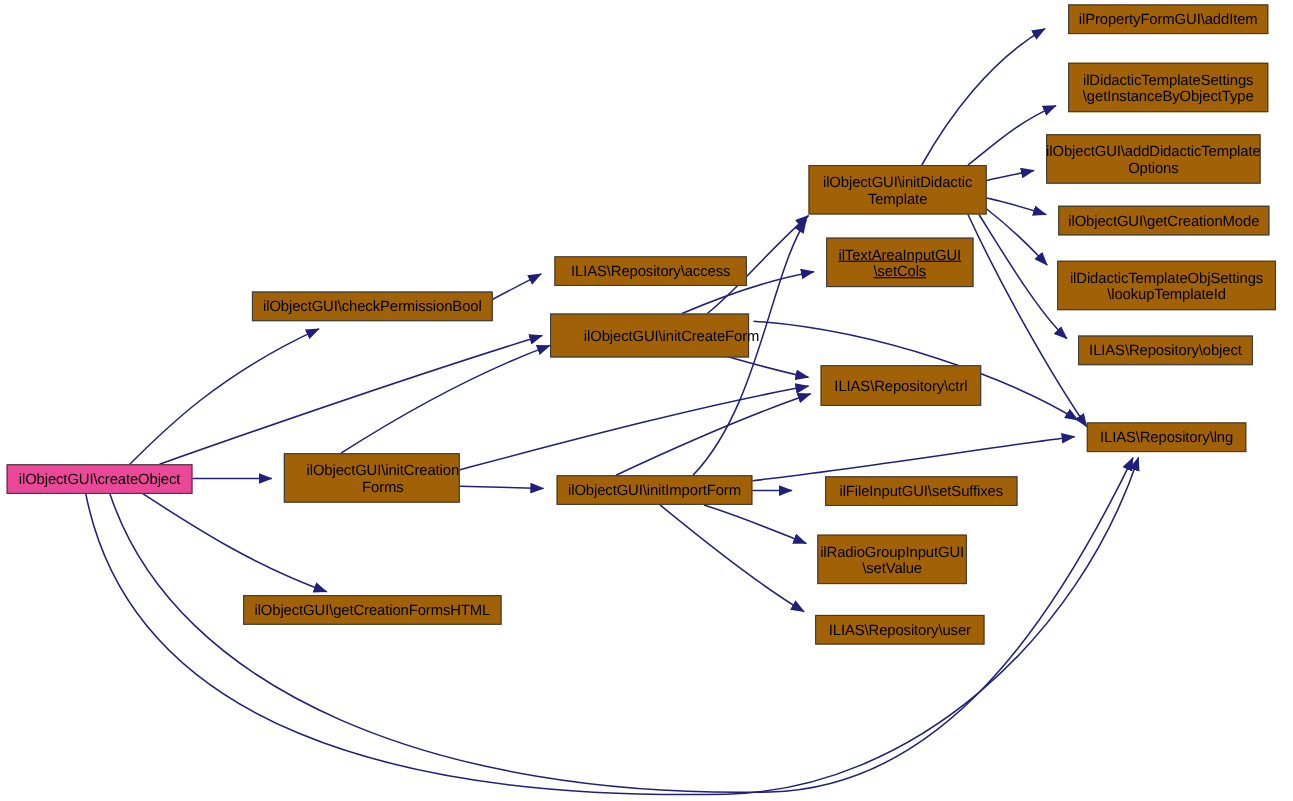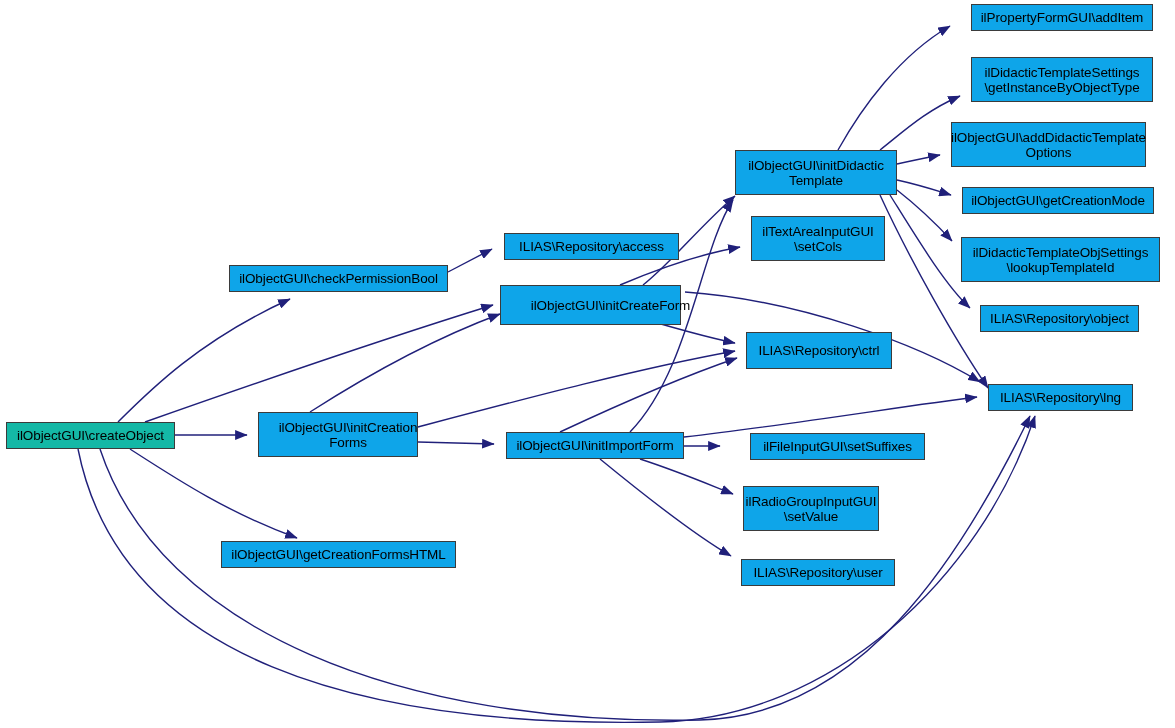--- a/index.html
+++ b/index.html
@@ -20,34 +20,34 @@
     left: 0;
     top: 0;
     width: 1175px;
     height: 728px;
     pointer-events: none;
   }
   .gnode {
     position: absolute;
     box-sizing: border-box;
     border: 1px solid #3b3b3b;
-    background: #0ea5e9;
+    background: #a16207;
     color: #000000;
     font-size: 13.5px;
     line-height: 15px;
     display: flex;
     align-items: center;
     justify-content: center;
     text-align: center;
     white-space: pre-line;
     letter-spacing: -0.1px;
     z-index: 5;
   }
   .gnode.highlight {
-    background: #14b8a6;
+    background: #ec4899;
     border: 1px solid #3b3b3b;
   }
   .gnode span {
     display: block;
     padding: 0 4px;
   }
 </style>
 </head>
 <body>
 
@@ -92,21 +92,21 @@
       <div class="gnode highlight" style="left: 6px; top: 422px; width: 169px; height: 27px;"><span>ilObjectGUI\createObject</span></div>
       <div class="gnode" style="left: 229px; top: 265px; width: 219px; height: 27px;"><span>ilObjectGUI\checkPermissionBool</span></div>
       <div class="gnode" style="left: 258px; top: 412px; width: 160px; height: 45px; padding-left: 20px;"><span>ilObjectGUI\initCreation
 Forms</span></div>
       <div class="gnode" style="left: 221px; top: 541px; width: 235px; height: 27px;"><span>ilObjectGUI\getCreationFormsHTML</span></div>
       <div class="gnode" style="left: 504px; top: 233px; width: 175px; height: 27px;"><span>ILIAS\Repository\access</span></div>
       <div class="gnode" style="left: 500px; top: 285px; width: 181px; height: 40px; padding-left: 40px;"><span>ilObjectGUI\initCreateForm</span></div>
       <div class="gnode" style="left: 506px; top: 432px; width: 178px; height: 27px;"><span>ilObjectGUI\initImportForm</span></div>
       <div class="gnode" style="left: 735px; top: 150px; width: 162px; height: 45px;"><span>ilObjectGUI\initDidactic
 Template</span></div>
-      <div class="gnode" style="left: 751px; top: 216px; width: 134px; height: 45px;"><span>ilTextAreaInputGUI
+      <div class="gnode" style="left: 751px; top: 216px; width: 134px; height: 45px; text-decoration: underline;"><span>ilTextAreaInputGUI
 \setCols</span></div>
       <div class="gnode" style="left: 746px; top: 332px; width: 146px; height: 37px;"><span>ILIAS\Repository\ctrl</span></div>
       <div class="gnode" style="left: 750px; top: 433px; width: 175px; height: 27px;"><span>ilFileInputGUI\setSuffixes</span></div>
       <div class="gnode" style="left: 743px; top: 486px; width: 136px; height: 45px;"><span>ilRadioGroupInputGUI
 \setValue</span></div>
       <div class="gnode" style="left: 741px; top: 559px; width: 154px; height: 27px;"><span>ILIAS\Repository\user</span></div>
       <div class="gnode" style="left: 971px; top: 4px; width: 182px; height: 27px;"><span>ilPropertyFormGUI\addItem</span></div>
       <div class="gnode" style="left: 971px; top: 57px; width: 182px; height: 45px;"><span>ilDidacticTemplateSettings
 \getInstanceByObjectType</span></div>
       <div class="gnode" style="left: 951px; top: 122px; width: 195px; height: 45px;"><span>ilObjectGUI\addDidacticTemplate

